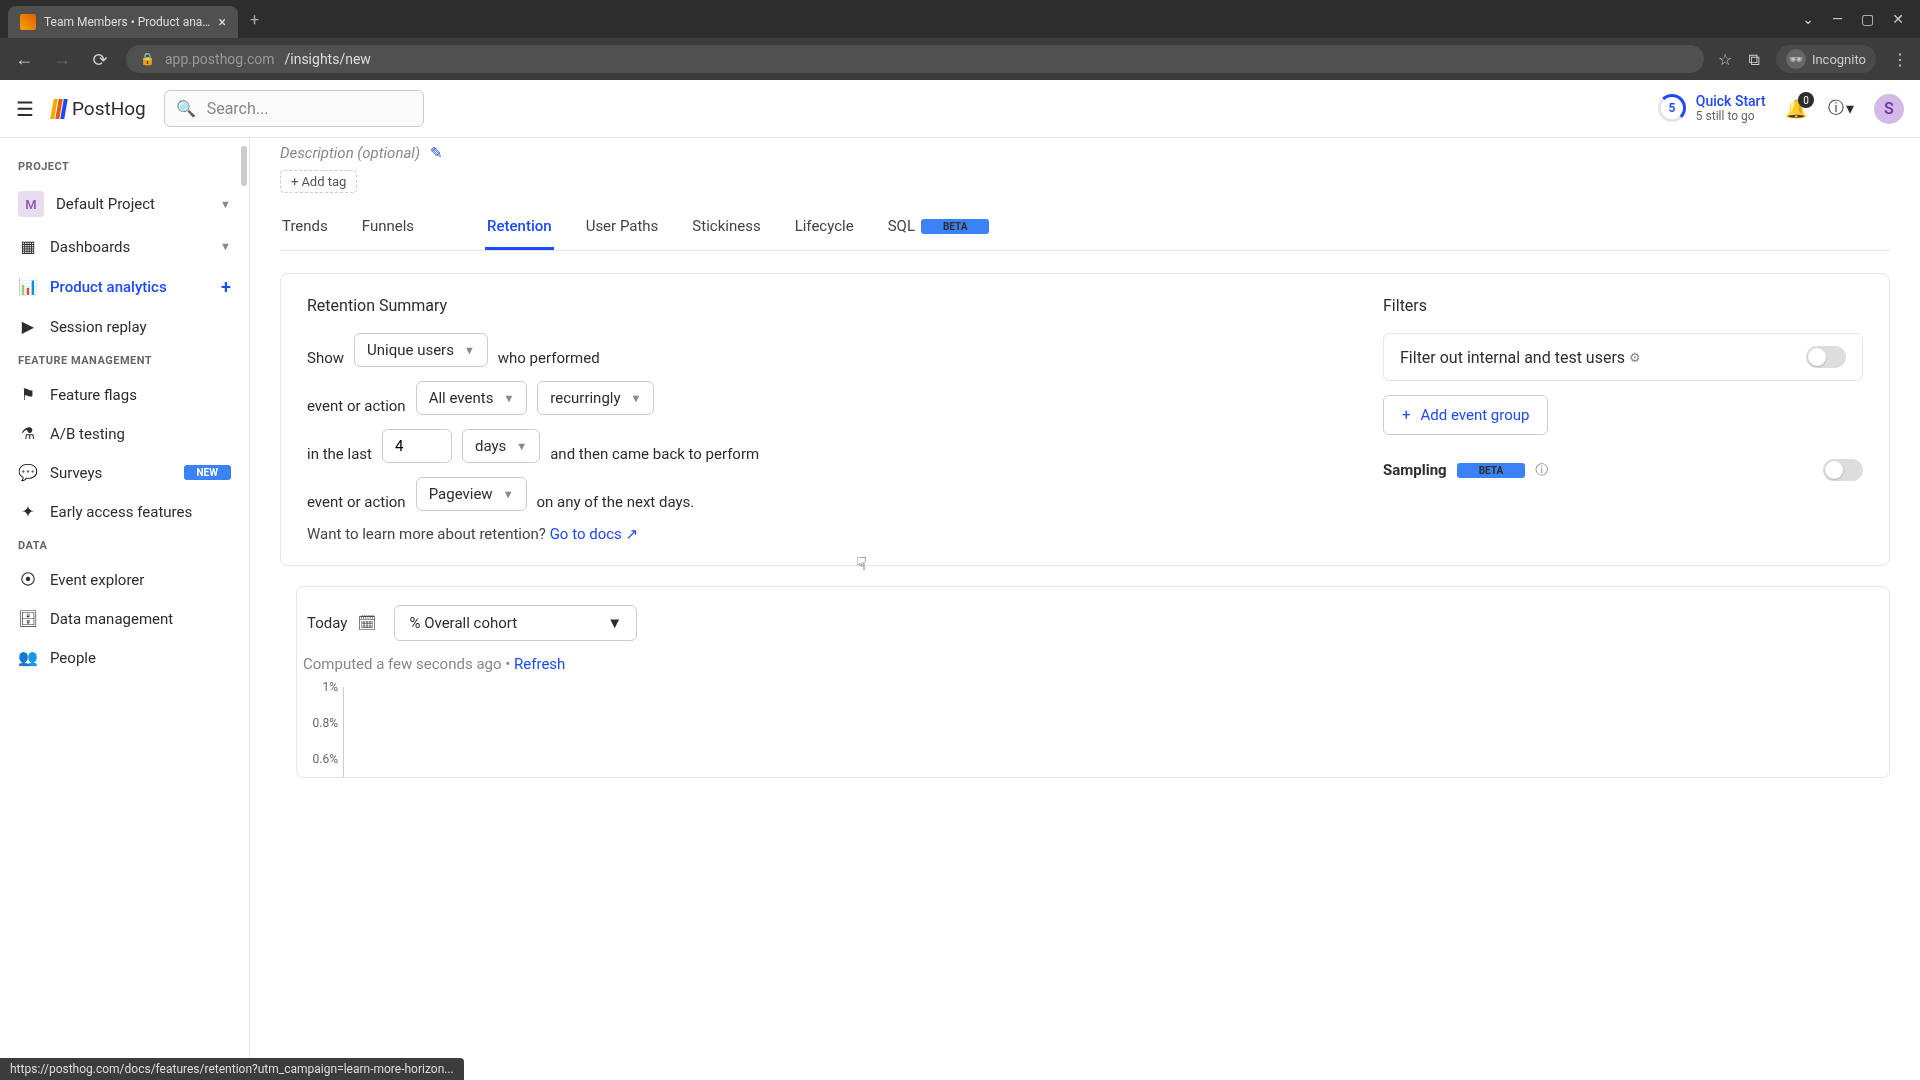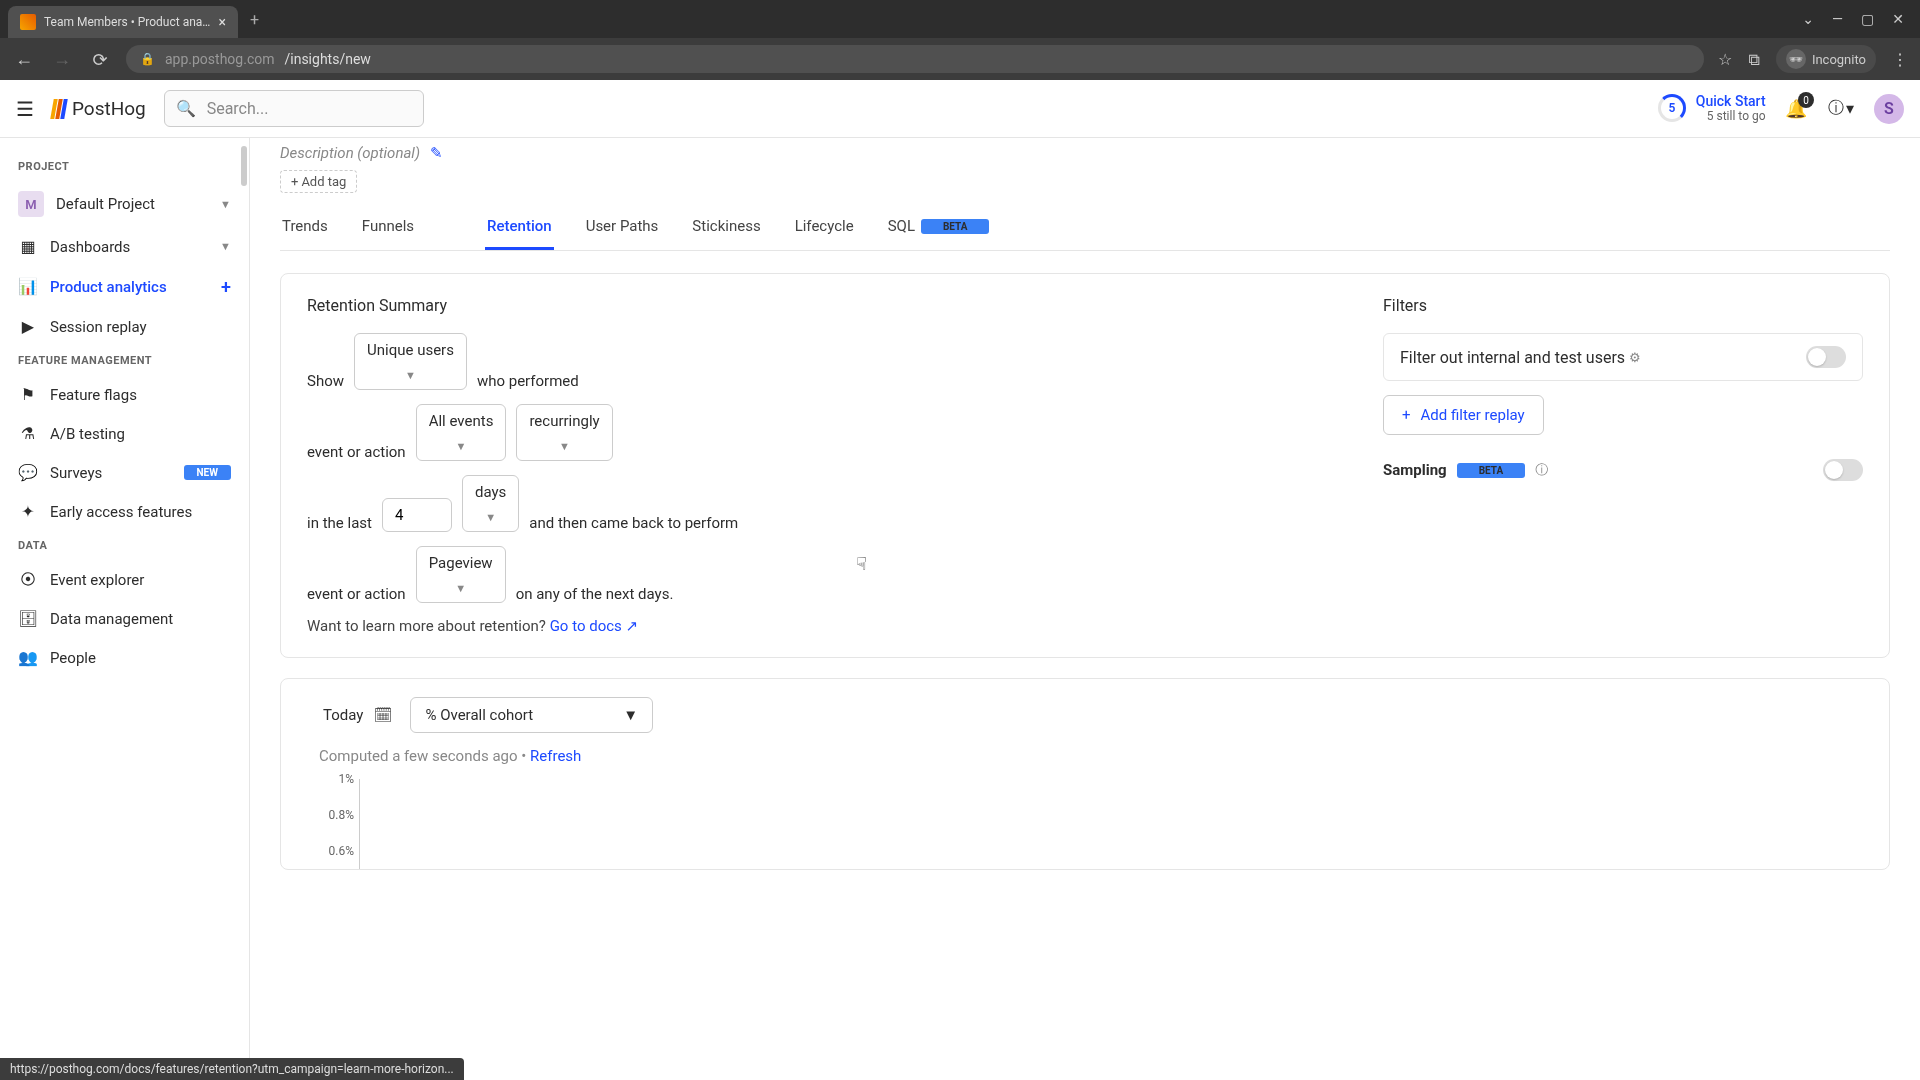--- a/index.html
+++ b/index.html
@@ -31,21 +31,21 @@
 .logo { display: flex; align-items: center; gap: 6px; font-weight: 400; font-size: 19px; }
 .logo-stripes { display:flex; gap:1px; }
 .logo-stripes span { width:4px; height:20px; }
 .logo-stripes span:nth-child(1){ background:#f7a500; transform:skewX(-10deg); }
 .logo-stripes span:nth-child(2){ background:#e55b00; transform:skewX(-10deg); }
 .logo-stripes span:nth-child(3){ background:#1d4aff; transform:skewX(-10deg); }
 .search-box { border: 1px solid #ccc; border-radius: 6px; padding: 8px 12px; display: flex; align-items: center; gap: 10px; width: 260px; color: #888; background:#fafafa; }
 .header-right { margin-left: auto; display: flex; align-items: center; gap: 20px; }
 .quick-start { display: flex; align-items: center; gap: 10px; }
 .qs-ring { width: 28px; height: 28px; border-radius: 50%; border: 3px solid #e5e5e5; border-top-color: #1d4aff; border-right-color:#1d4aff; display:flex; align-items:center; justify-content:center; font-size:12px; color:#1d4aff; font-weight:600; }
-.qs-text { display:flex; flex-direction:column; line-height:1.1;align-items:flex-end; }
+.qs-text { display:flex; flex-direction:column; line-height:1.1; }
 .qs-title { color:#1d4aff; font-size:14px; font-weight:500; }
 .qs-sub { color:#666; font-size:12px; }
 .notif { position: relative; font-size:18px; cursor:pointer; }
 .notif-badge { position:absolute; top:-6px; right:-6px; background:#2d2d2d; color:#fff; border-radius:50%; width:16px; height:16px; font-size:10px; display:flex; align-items:center; justify-content:center; }
 .help-btn { font-size:16px; cursor:pointer; display:flex; align-items:center; gap:2px; }
 .avatar { width:30px; height:30px; border-radius:50%; background:#d4b8e8; display:flex; align-items:center; justify-content:center; font-weight:600; color:#6b3fa0; cursor:pointer; }
 
 
 .app-body { display:flex; height: calc(100vh - 138px); }
 .sidebar { width: 250px; border-right: 1px solid #e5e5e5; padding: 14px 0; overflow-y:auto; position:relative; }
@@ -68,34 +68,34 @@
 .tab-btn { padding:8px 2px 12px; font-size:15px; color:#444; cursor:pointer; border-bottom:3px solid transparent; display:flex; align-items:center; gap:6px; }
 .tab-btn.active { color:#1d4aff; border-bottom-color:#1d4aff; font-weight:500;margin-left:39px; }
 .beta-tag { background:#3b82f6; color:#2d2d2d; font-size:10px; font-weight:700; padding:2px 22px; border-radius:3px; }
 
 .panel { border:1px solid #e5e5e5; border-radius:8px; padding:22px 26px; display:flex; gap:60px; margin-bottom:20px; }
 .panel-left { flex:1; }
 .panel-right { width:480px; }
 .panel-title { font-weight:400; font-size:16px; margin-bottom:18px; }
 
 .summary-row { display:flex; align-items:flex-end; gap:10px; margin-bottom:14px; font-size:15px; flex-wrap:wrap; }
-.dd { border:1px solid #ccc; border-radius:6px; padding:7px 12px; display:flex; align-items:center; gap:10px; background:#fff; cursor:pointer; font-size:15px;flex-direction:column; }
+.dd { border:1px solid #ccc; border-radius:6px; padding:7px 12px; display:flex; align-items:center; gap:10px; background:#fff; cursor:pointer; font-size:15px; }
 .dd .caret { color:#888; font-size:11px; }
 .num-input { border:1px solid #ccc; border-radius:6px; padding:7px 12px; width:70px; font-size:15px; }
 
 .learn-more { font-size:15px; color:#444; margin-top:8px; }
 .learn-more a { color:#1d4aff; text-decoration:none; }
 
 .filter-card { border:1px solid #e5e5e5; border-radius:6px; padding:12px 16px; display:flex; align-items:center; margin-bottom:14px; }
 .toggle { width:40px; height:22px; border-radius:11px; background:#ddd; margin-left:auto; position:relative; cursor:pointer; }
 .toggle::after { content:''; position:absolute; width:18px; height:18px; border-radius:50%; background:#fff; top:2px; left:2px; box-shadow:0 1px 2px rgba(0,0,0,0.2); }
 .add-filter-btn { border:1px solid #ccc; border-radius:6px; padding:10px 18px; color:#1d4aff; font-size:15px; display:inline-flex; align-items:center; gap:10px; cursor:pointer; margin-bottom:24px; }
 .sampling-row { display:flex; align-items:center; gap:10px; font-size:15px; }
 
-.results-panel { border:1px solid #e5e5e5; border-radius:8px; padding:18px 38px 0; }
+.results-panel { border:1px solid #e5e5e5; border-radius:8px; padding:18px 6px 0;margin-left:16px; }
 .results-controls { display:flex; align-items:center; gap:14px; margin-bottom:14px; }
 .date-btn { display:flex; align-items:center; gap:10px; font-size:15px; cursor:pointer; padding:6px 4px; }
 .cohort-dd { border:1px solid #ccc; border-radius:6px; padding:8px 14px; display:flex; align-items:center; gap:90px; font-size:15px; cursor:pointer; }
 .computed { color:#888; font-size:15px; margin-bottom:14px; }
 .computed a { color:#1d4aff; text-decoration:none; }
 
 .chart-axis { position:relative; height:90px; border-left:1px solid #ccc; margin-left:40px; }
 .ytick { position:absolute; left:-40px; font-size:12px; color:#666; transform:translateY(-50%); width:34px; text-align:right; }
 
 .status-bar { position:fixed; bottom:0; left:0; background:#3c3c3c; color:#ddd; font-size:12px; padding:4px 10px; border-radius:0 4px 0 0; }
@@ -326,21 +326,21 @@
 
       <div class="panel-right">
         <div class="panel-title">Filters</div>
         <div class="filter-card">
           <span>Filter out internal and test users</span>
           <span class="gear-sm">⚙</span>
           <div class="toggle"></div>
         </div>
         <div class="add-filter-btn">
           <span>+</span>
-          <span>Add filter replay</span>
+          <span>Add event group</span>
         </div>
         <div class="sampling-row">
           <strong>Sampling</strong>
           <span class="beta-tag">BETA</span>
           <span class="info-sm">ⓘ</span>
           <div class="toggle"></div>
         </div>
       </div>
     </div>
 

